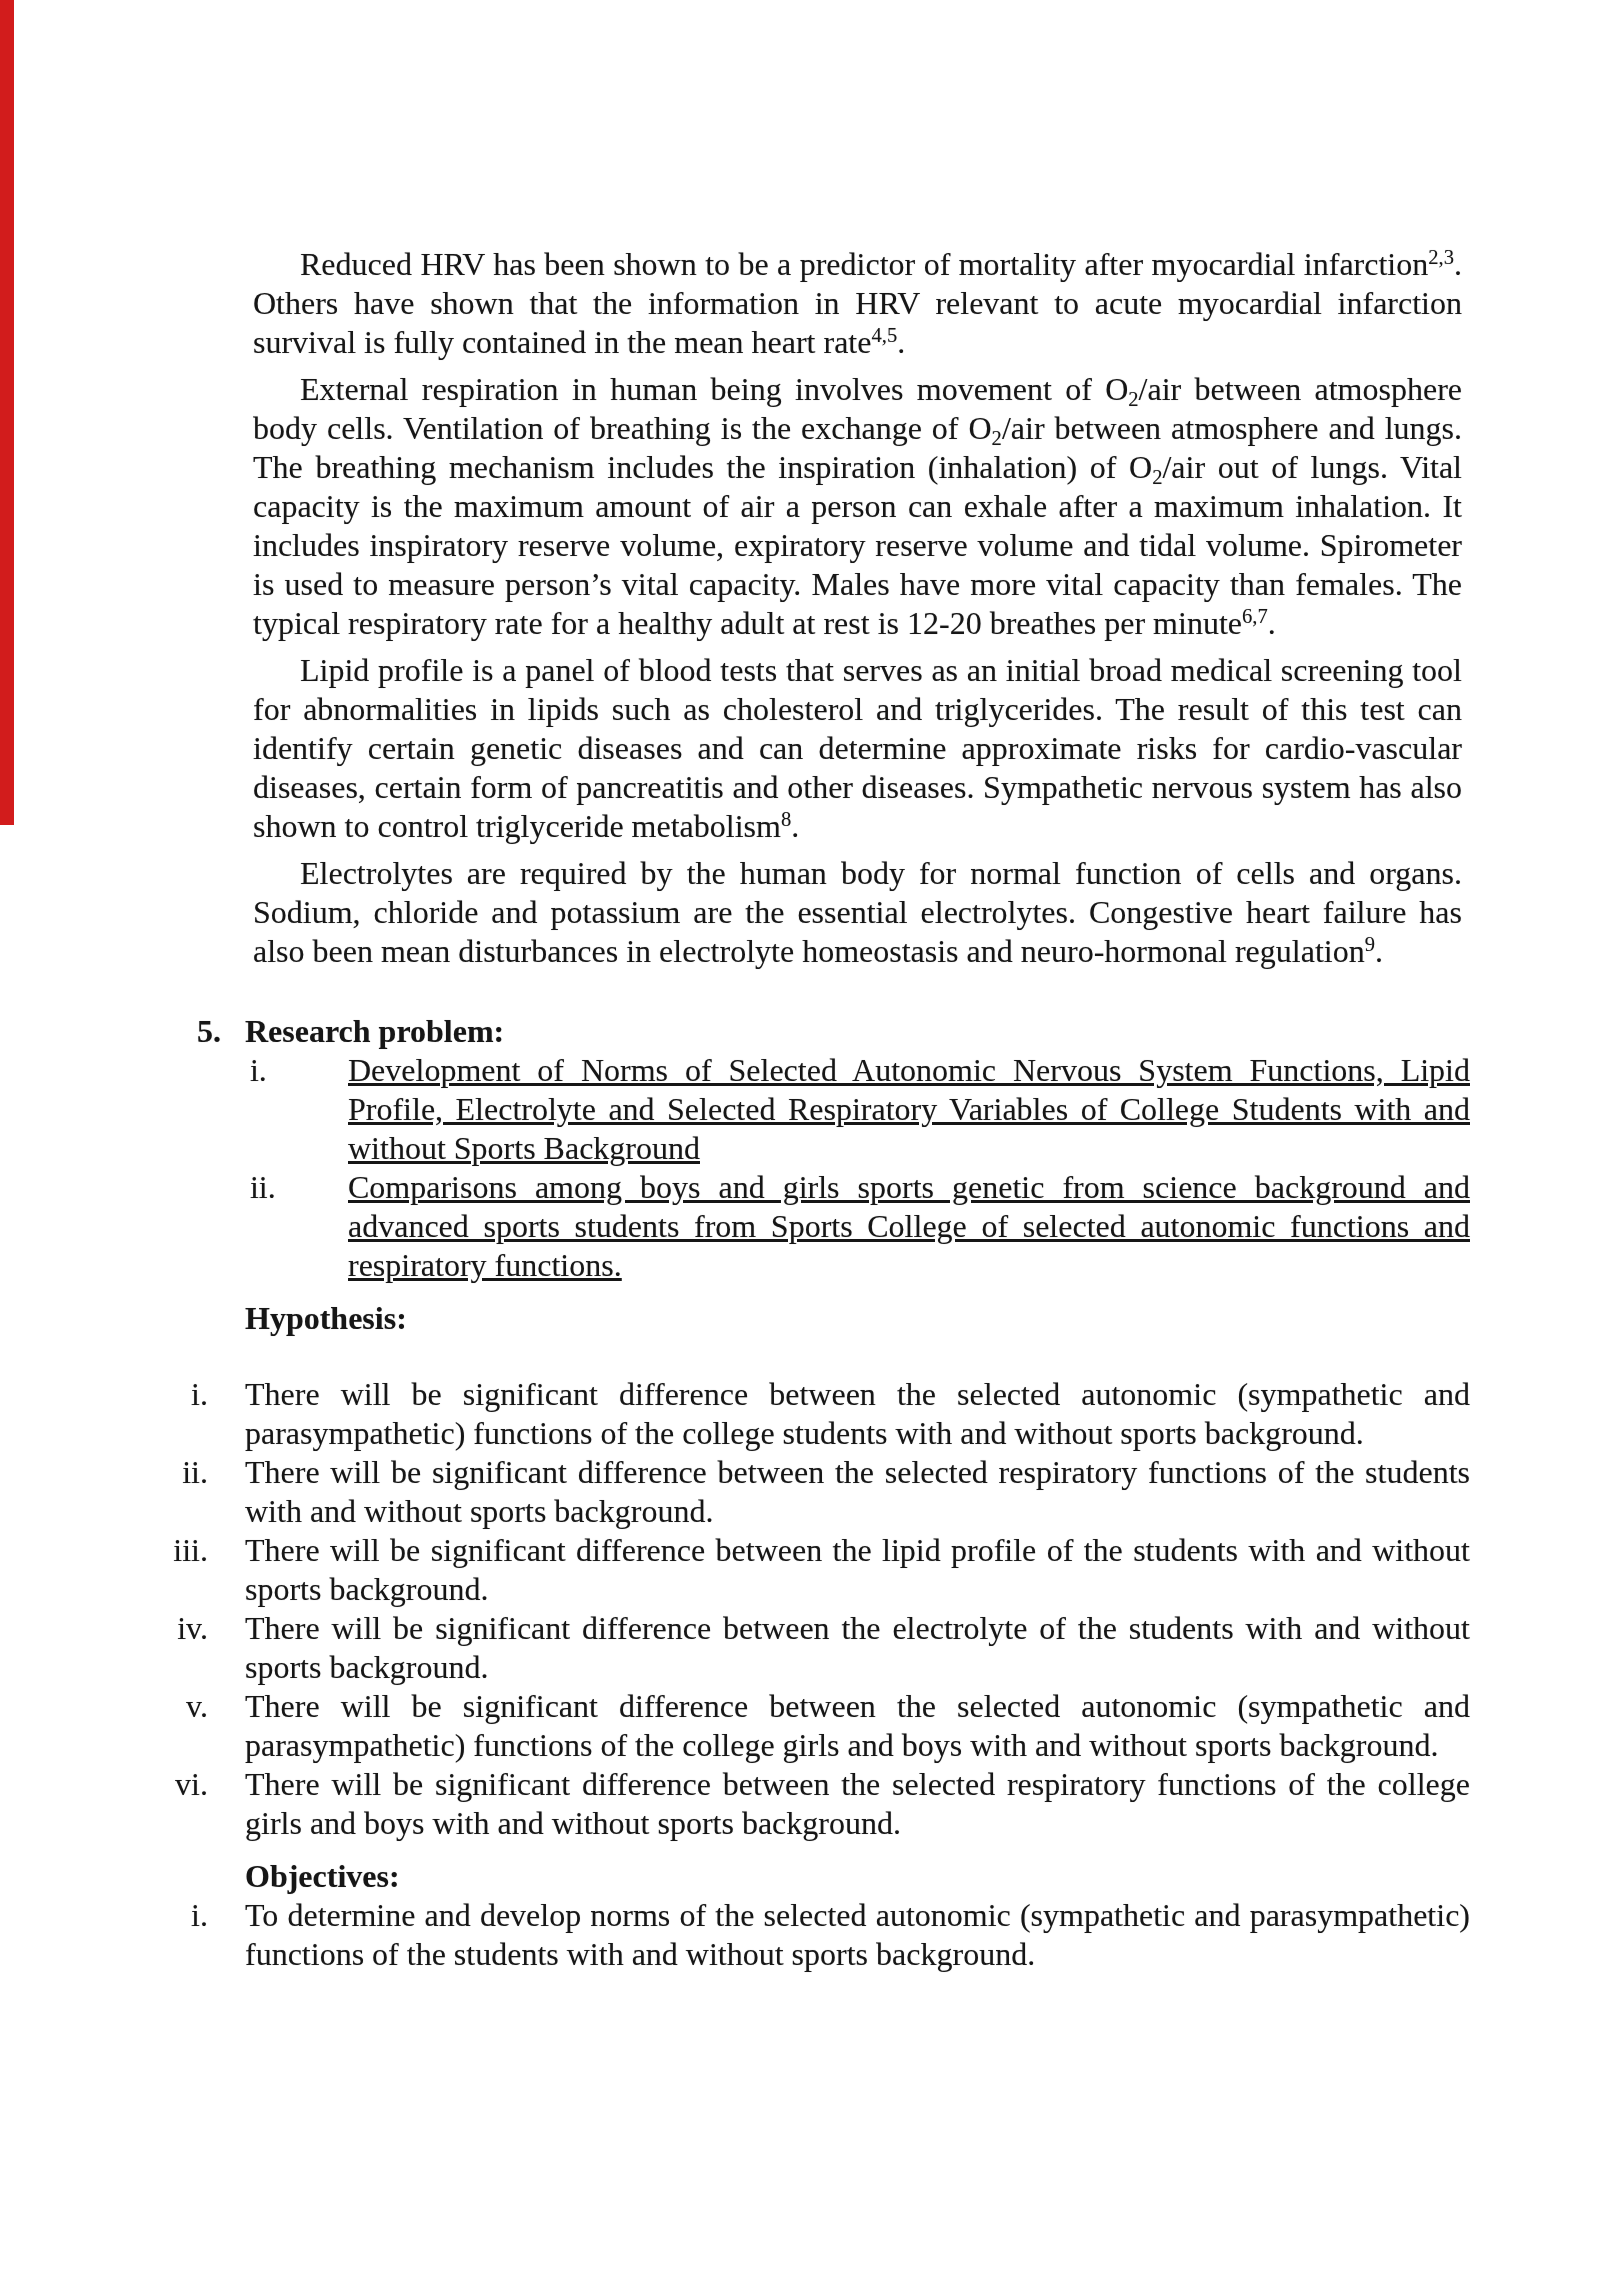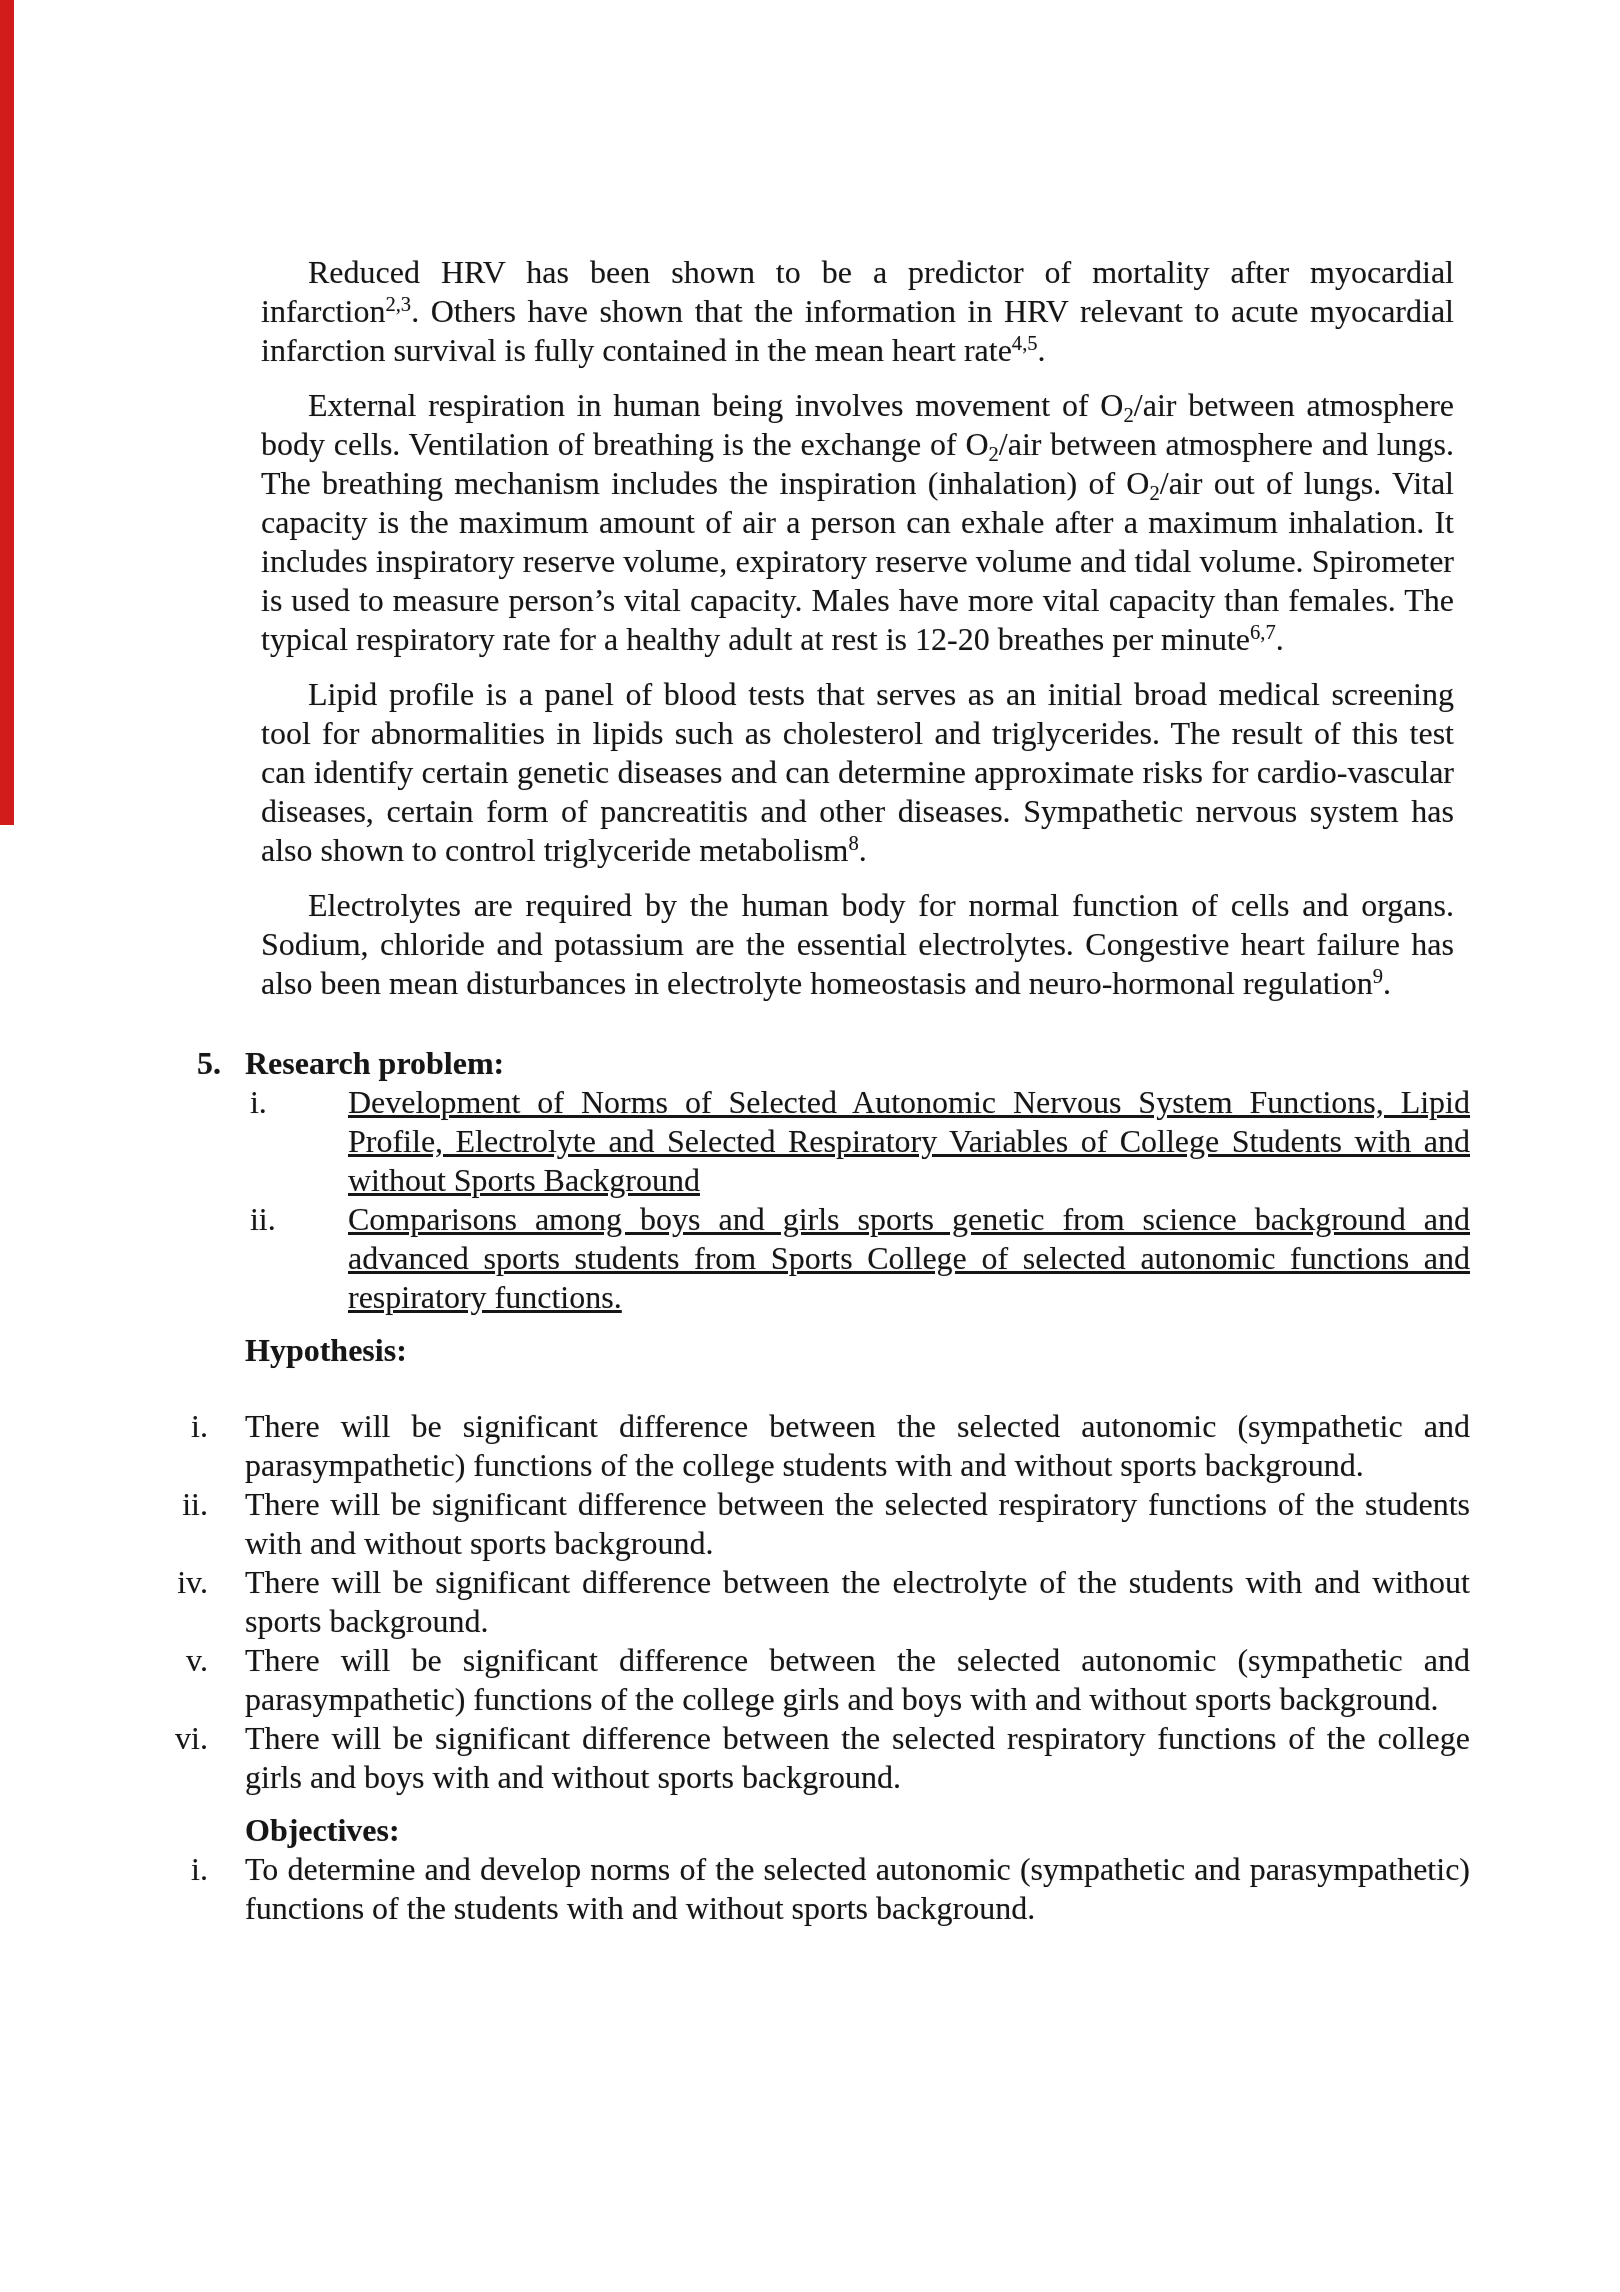--- a/index.html
+++ b/index.html
@@ -26,21 +26,21 @@
     position: absolute;
     left: 245px;
     top: 237px;
     width: 1225px;
     font-size: 32px;
     line-height: 39px;
     text-align: justify;
     text-shadow: 0 0 1px rgba(0,0,0,0.30);
   }
   .para {
-    margin: 16px;
+    margin: 8px;
     text-indent: 47px;
   }
   .sup {
     font-size: 20.6px;
     line-height: 0;
     position: relative;
     top: -10.8px;
     letter-spacing: 0;
   }
   .sub {
@@ -119,20 +119,23 @@
   <h2 class="heading hyp-heading">Hypothesis:</h2>
   <div class="hyp-list">
 
   <p class="hyp-item">
         <span class="hyp-num">i.</span><span>There will be significant difference between the selected autonomic (sympathetic and parasympathetic) functions of the college students with and without sports background.</span>
       </p>
       <p class="hyp-item">
         <span class="hyp-num">ii.</span><span>There will be significant difference between the selected respiratory functions of the students with and without sports background.</span>
       </p>
       <p class="hyp-item">
+        <span class="hyp-num">iii.</span><span>There will be significant difference between the lipid profile of the students with and without sports background.</span>
+      </p>
+      <p class="hyp-item">
         <span class="hyp-num">iv.</span><span>There will be significant difference between the electrolyte of the students with and without sports background.</span>
       </p>
       <p class="hyp-item">
         <span class="hyp-num">v.</span><span>There will be significant difference between the selected autonomic (sympathetic and parasympathetic) functions of the college girls and boys with and without sports background.</span>
       </p>
       <p class="hyp-item">
         <span class="hyp-num">vi.</span><span>There will be significant difference between the selected respiratory functions of the college girls and boys with and without sports background.</span>
       </p>
     </div>
 

